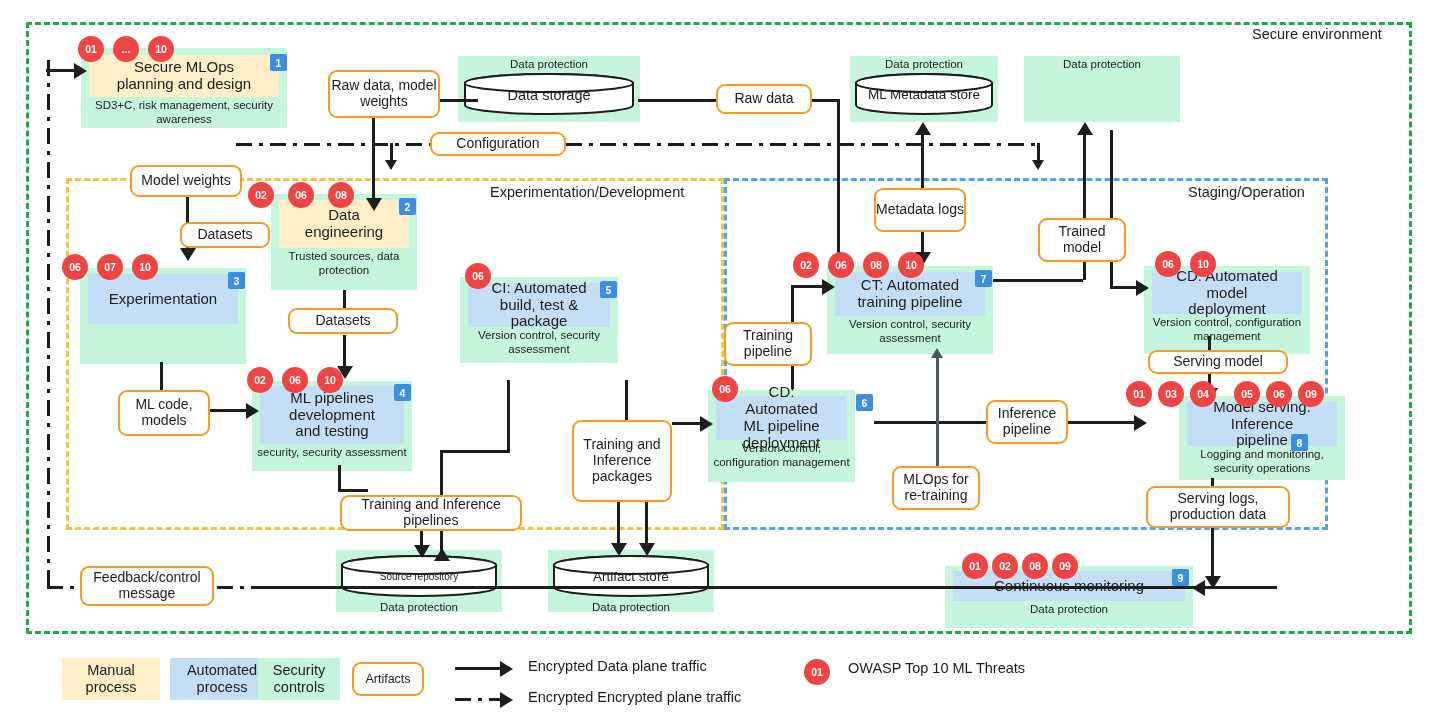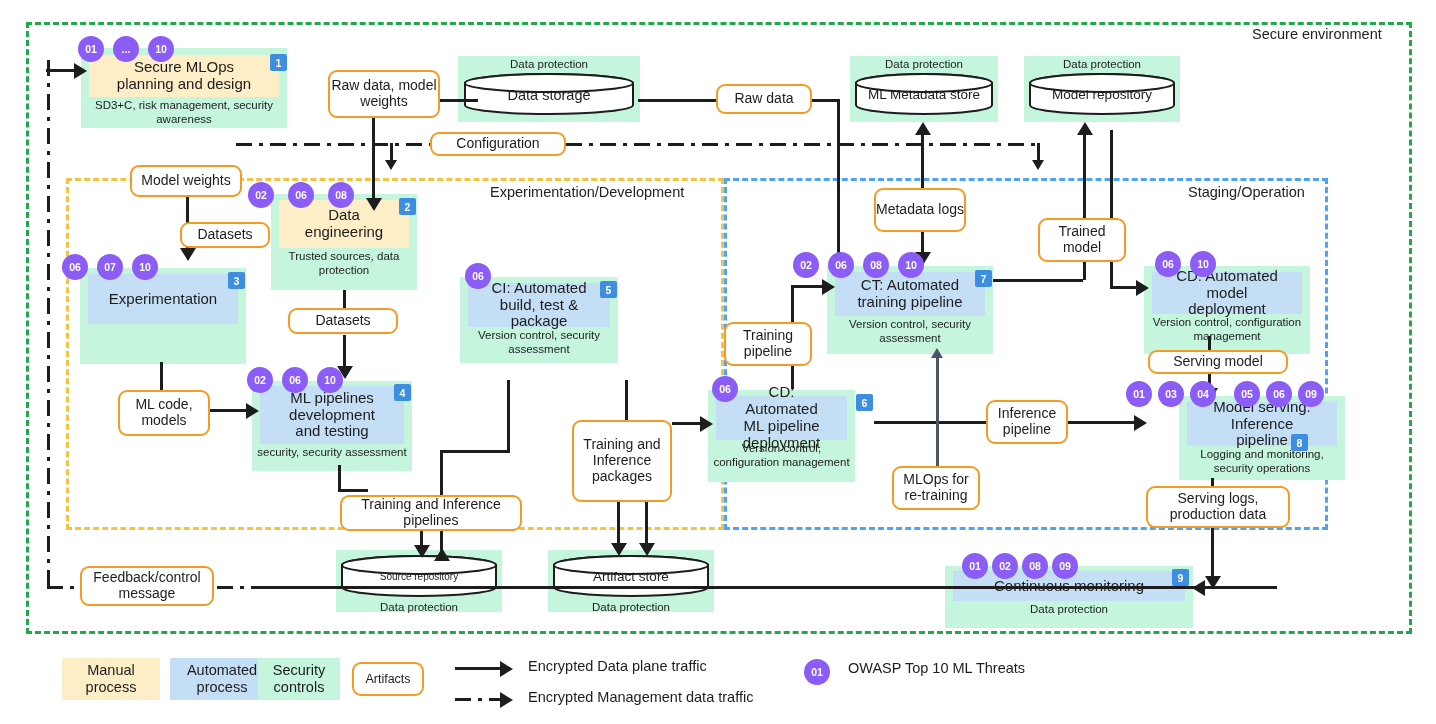--- a/index.html
+++ b/index.html
@@ -31,21 +31,21 @@
 
   
   .store{position:absolute;box-sizing:border-box;background:#c5f5dd;}
   .store .cap{font-size:11.5px;text-align:center;color:#1d1d1d;line-height:1.2;padding-top:2px;}
   .cyl{position:relative;margin:0 auto;}
   .cyl svg{display:block;}
   .cyl .lbl{position:absolute;left:0;right:0;top:50%;transform:translateY(-44%);
         text-align:center;font-size:14.5px;color:#1d1d1d;}
 
   
-  .badge{position:absolute;width:26px;height:26px;border-radius:50%;background:#8b5cf6;
+  .badge{position:absolute;width:26px;height:26px;border-radius:50%;background:#ef4444;
         color:#fff;font-size:10.5px;font-weight:bold;display:flex;align-items:center;
         justify-content:center;z-index:9;}
   .numtag{position:absolute;width:17px;height:17px;background:#3d8ee0;color:#fff;
         font-size:10.5px;font-weight:bold;display:flex;align-items:center;
         justify-content:center;border-radius:2px;z-index:8;}
 
   
   .line{position:absolute;background:#1d1d1d;z-index:2;}
   .lh{height:3px;}
   .lv{width:3px;}
@@ -299,27 +299,20 @@
       <svg width="140" height="44" viewBox="0 0 140 44">
         <path d="M2 11 A68 9 0 0 1 138 11 L138 33 A68 9 0 0 1 2 33 Z" fill="#fff" stroke="#1d1d1d" stroke-width="2"></path>
         <ellipse cx="70" cy="11" rx="68" ry="9" fill="#fff" stroke="#1d1d1d" stroke-width="2"></ellipse>
       </svg>
       <div class="lbl" style="font-size:13.5px;">ML Metadata store</div>
     </div>
   </div>
 
   <div class="store" style="left:1024px;top:56px;width:156px;height:66px;">
     <div class="cap">Data protection</div>
-    <div class="cyl" style="width:148px;height:44px;">
-      <svg width="148" height="44" viewBox="0 0 148 44">
-        <path d="M2 11 A72 9 0 0 1 146 11 L146 33 A72 9 0 0 1 2 33 Z" fill="#fff" stroke="#1d1d1d" stroke-width="2"></path>
-        <ellipse cx="74" cy="11" rx="72" ry="9" fill="#fff" stroke="#1d1d1d" stroke-width="2"></ellipse>
-      </svg>
-      <div class="lbl" style="font-size:13.5px;">Model repository</div>
-    </div>
   </div>
 
   <div class="store" style="left:336px;top:550px;width:166px;height:62px;">
     <div class="cyl" style="width:158px;height:44px;margin-top:4px;">
       <svg width="158" height="44" viewBox="0 0 158 44">
         <path d="M2 11 A77 9 0 0 1 156 11 L156 33 A77 9 0 0 1 2 33 Z" fill="#fff" stroke="#1d1d1d" stroke-width="2"></path>
         <ellipse cx="79" cy="11" rx="77" ry="9" fill="#fff" stroke="#1d1d1d" stroke-width="2"></ellipse>
       </svg>
       <div class="lbl" style="font-size:10px;">Source repository</div>
     </div>
@@ -359,18 +352,18 @@
   <div class="leg-box" style="left:170px;top:658px;width:104px;height:42px;background:#c3def5;">Automated process</div>
   <div class="leg-box" style="left:258px;top:658px;width:82px;height:42px;background:#c5f5dd;">Security controls</div>
   <div class="artifact" style="left:352px;top:662px;width:72px;height:34px;font-size:12.5px;">Artifacts</div>
 
   <div class="line lh" style="left:455px;top:667px;width:50px;"></div>
   <div class="arrow ar-r" style="left:500px;top:661px;"></div>
   <div class="leg-text" style="left:528px;top:658px;">Encrypted Data plane traffic</div>
 
   <div class="dashline" style="left:455px;top:698px;width:50px;"></div>
   <div class="arrow ar-r" style="left:500px;top:692px;"></div>
-  <div class="leg-text" style="left:528px;top:689px;">Encrypted Management data traffic</div>
+  <div class="leg-text" style="left:528px;top:689px;">Encrypted Encrypted plane traffic</div>
 
   <div class="badge" style="left:804px;top:659px;">01</div>
   <div class="leg-text" style="left:848px;top:660px;">OWASP Top 10 ML Threats</div>
 
 </div>
 
 </body></html>

